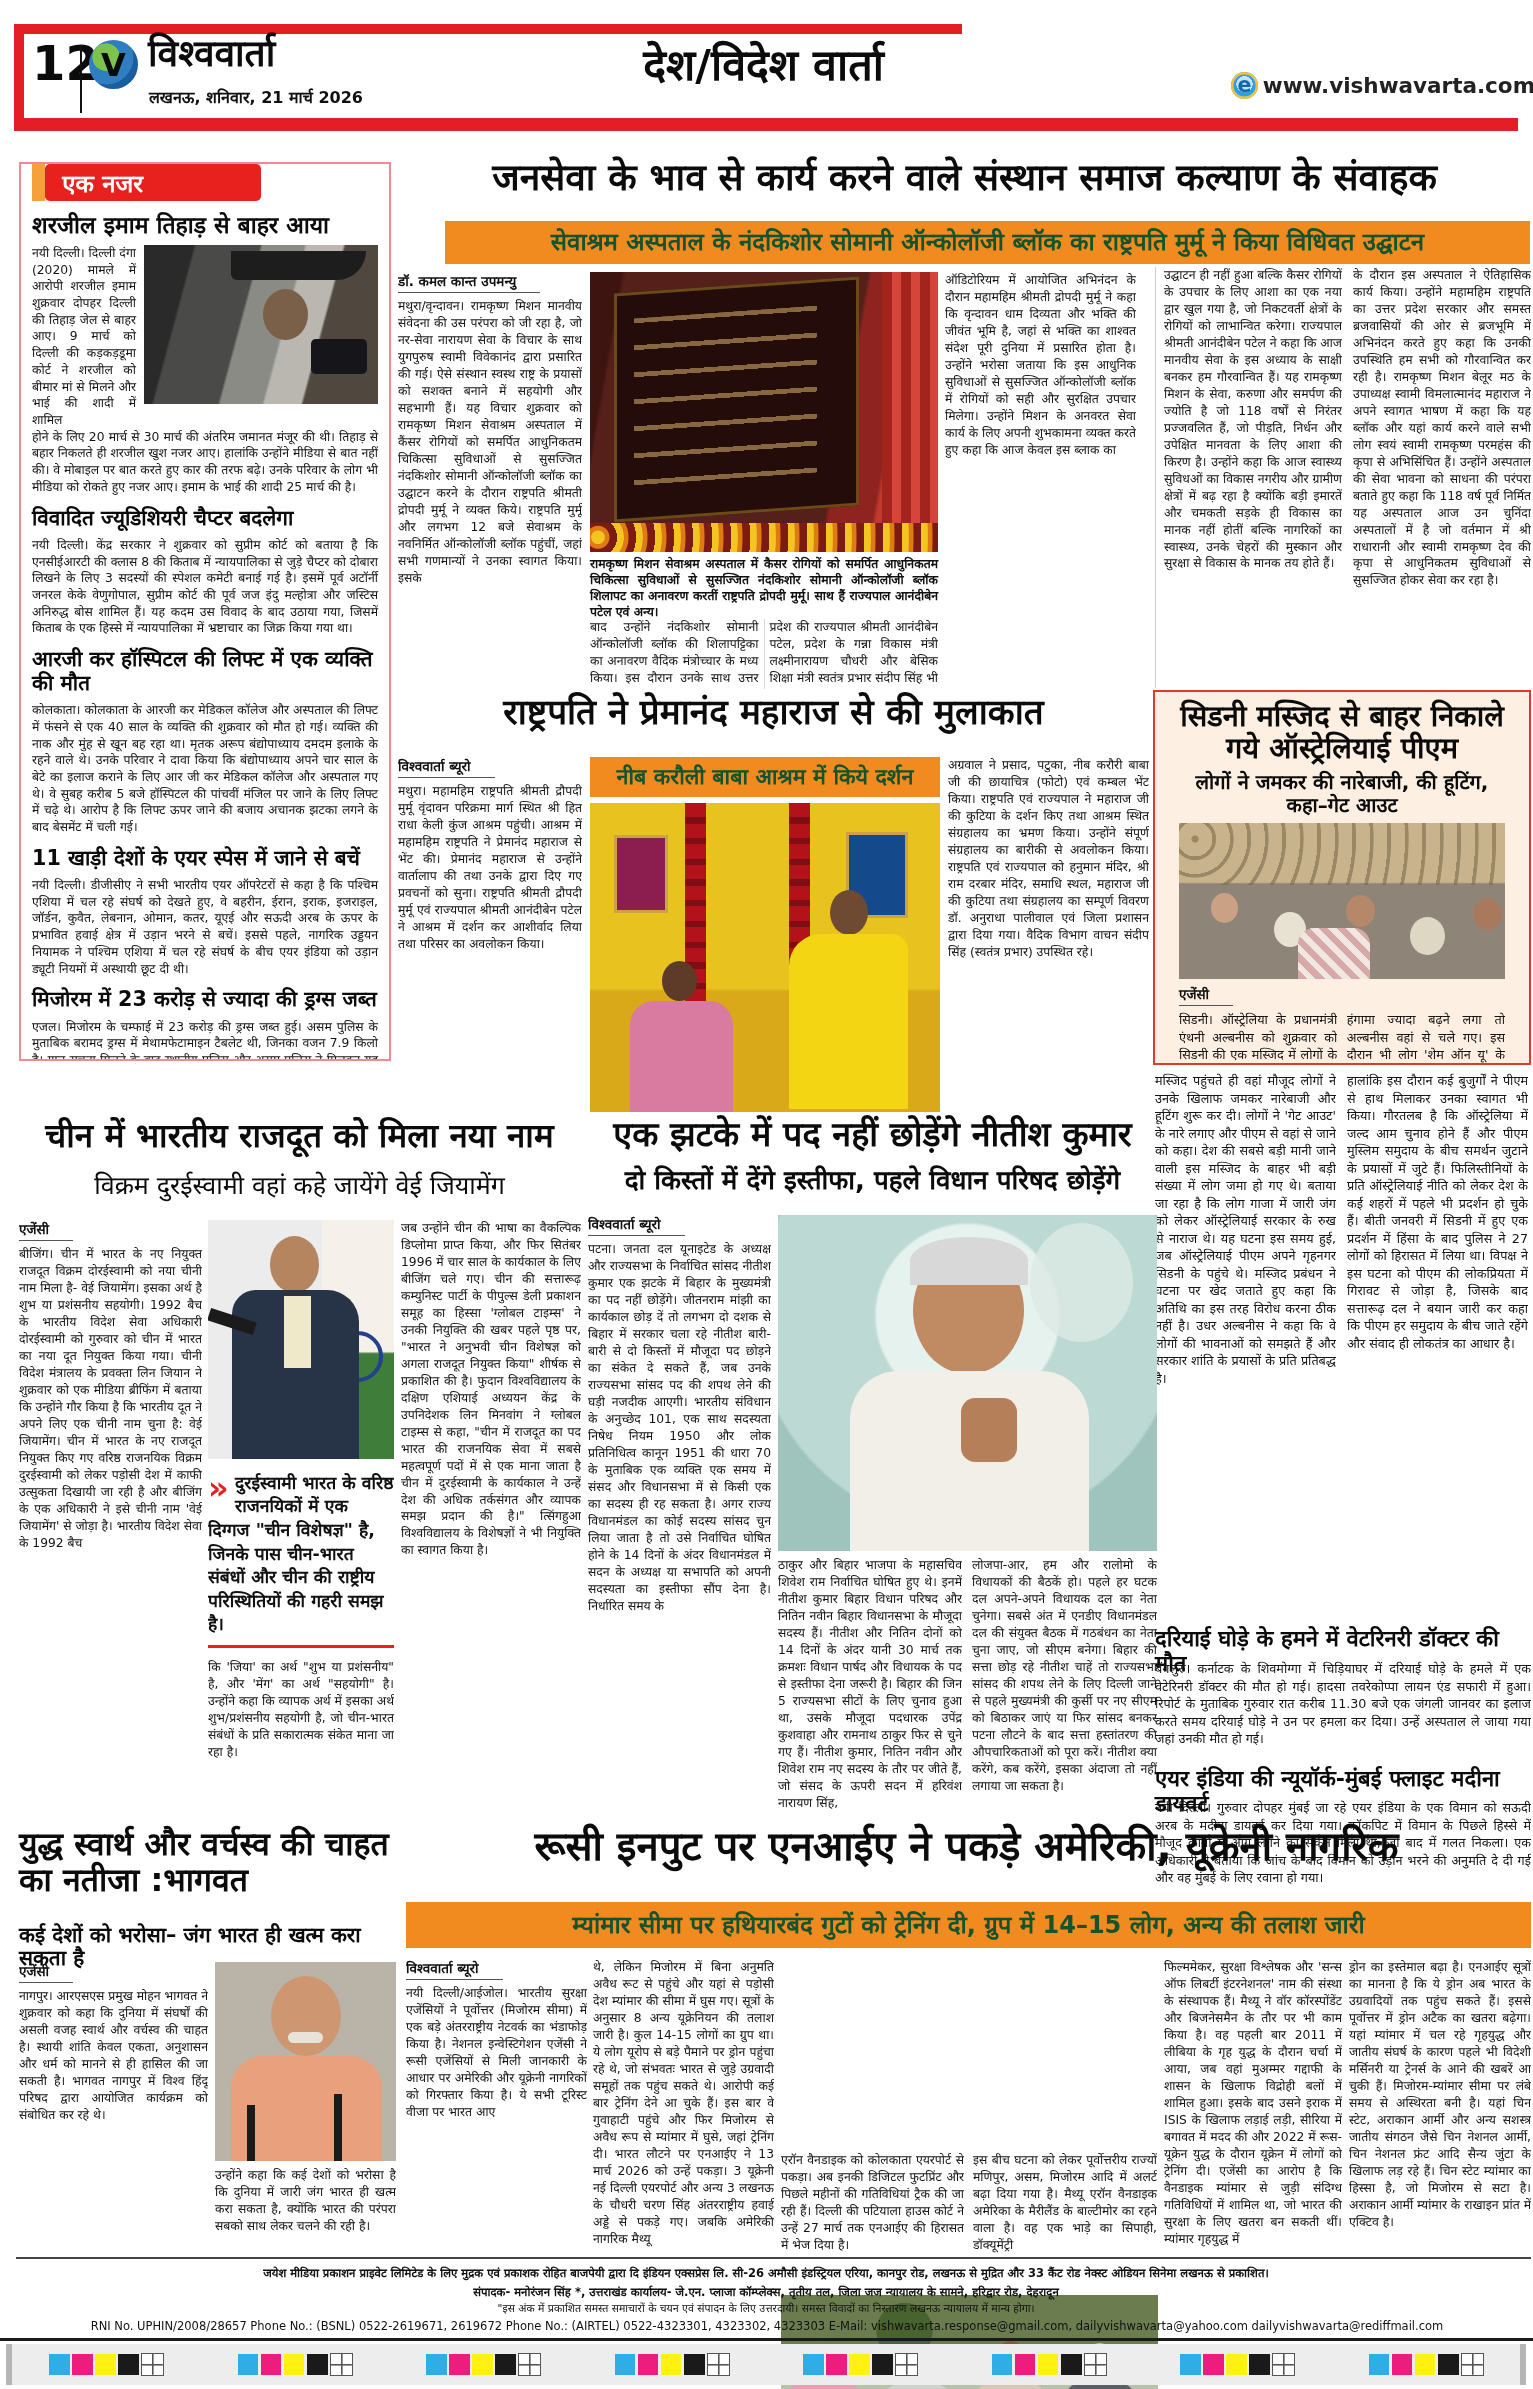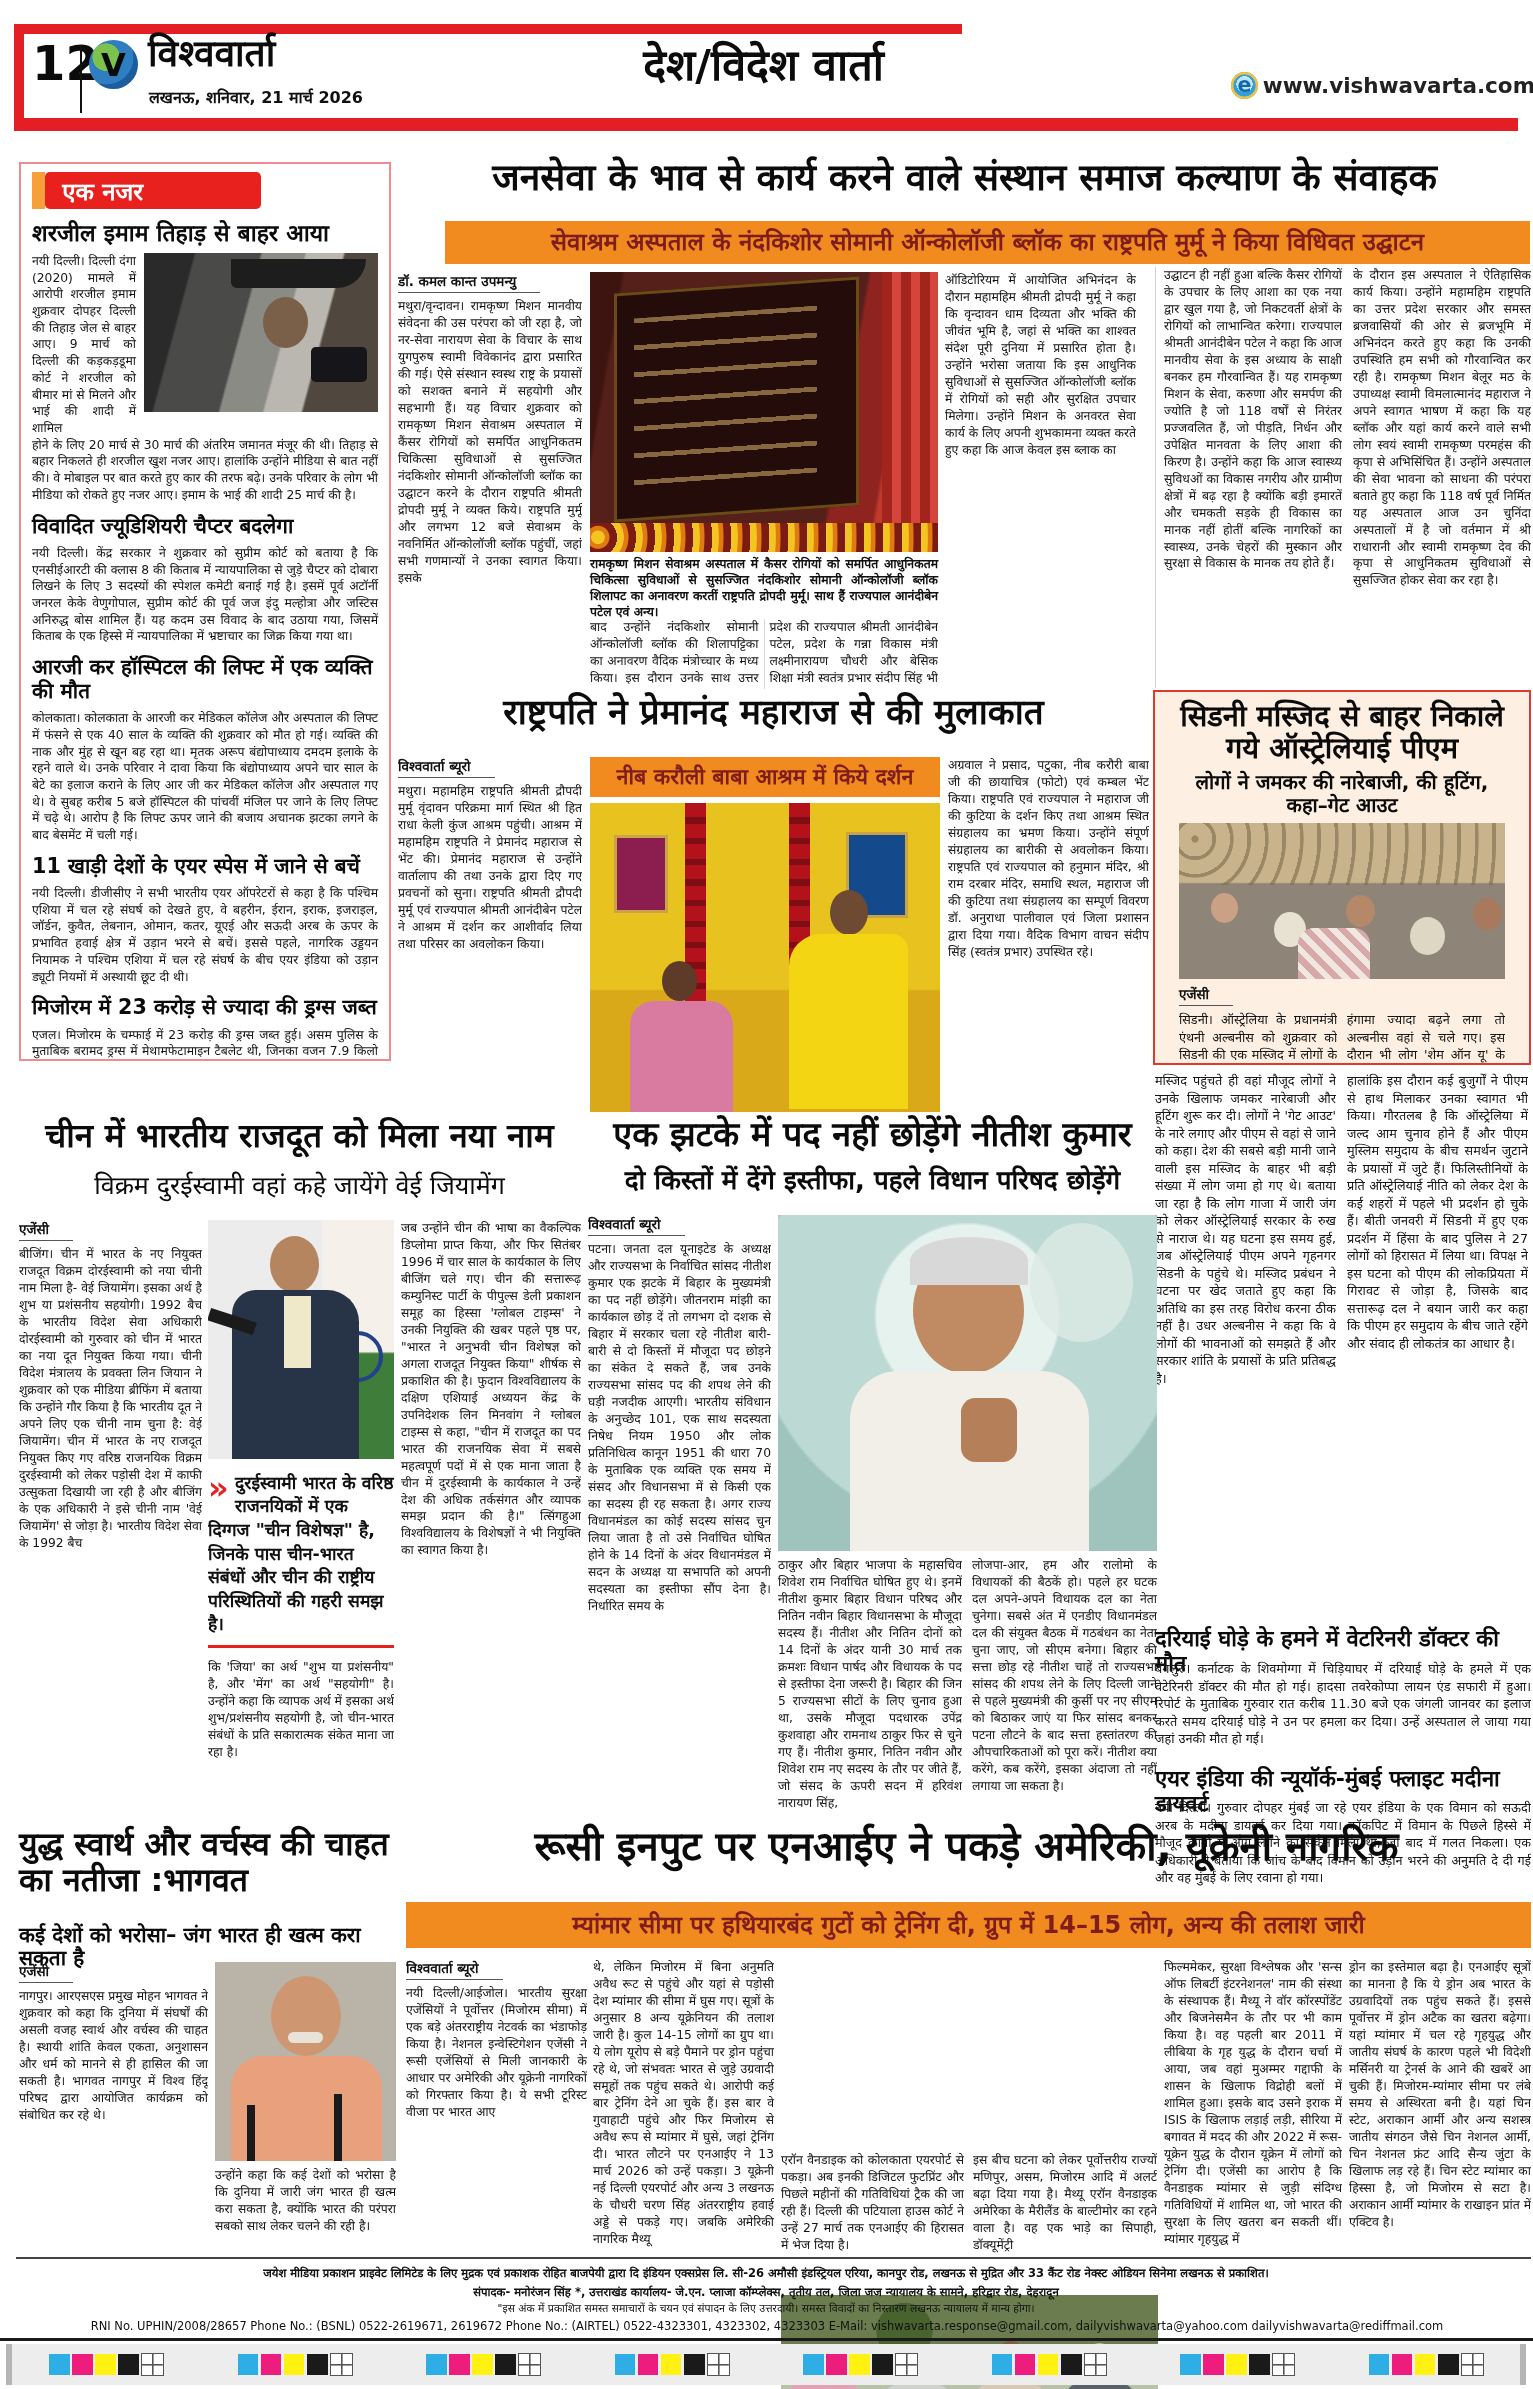--- a/index.html
+++ b/index.html
@@ -5,21 +5,21 @@
   html,body{margin:0;padding:0;background:#fff;}
   #page{position:relative;width:1533px;height:2389px;background:#fff;overflow:hidden;
         font-family:"DejaVu Sans",sans-serif;color:#111;}
   .abs{position:absolute;}
   .hl{font-weight:bold;color:#0b0b0b;line-height:1.12;}
   .center{text-align:center;}
   .body-text{font-size:12.3px;line-height:1.38;text-align:justify;color:#141414;word-break:break-word;overflow:hidden;}
   .byline{font-weight:bold;font-size:13.5px;border-bottom:1.6px solid #555;display:inline-block;
           padding:0 24px 2.4px 0;margin-bottom:4.8px;}
   .cols2{column-count:2;column-gap:11px;column-rule:0.8px solid #d8d8d8;}
-  .orange-band{background:#f28b1f;color:#7f1d1d;font-weight:bold;text-align:center;}
+  .orange-band{background:#f28b1f;color:#14532d;font-weight:bold;text-align:center;}
   .caption{font-weight:bold;font-size:12.3px;line-height:1.3;text-align:justify;}
   .photo{position:relative;overflow:hidden;background:#777;}
   .head{position:absolute;border-radius:50%;}
   .item-title{font-weight:bold;font-size:20.7px;line-height:1.15;margin:11px 0 6.4px 0;color:#0b0b0b;}
   .item-body{font-size:12.3px;line-height:1.36;text-align:justify;color:#141414;}
   .pullquote{font-weight:bold;font-size:17.5px;line-height:1.35;border-bottom:3.2px solid #e8201e;padding-bottom:8px;}
   .quote-mark{color:#e8201e;font-size:32px;font-weight:bold;line-height:1;float:left;margin-right:6.4px;}
   .reg-sq{width:20.7px;height:20.7px;display:inline-block;margin-right:2.4px;}
   .reg-group{display:flex;align-items:center;}
   .reg-outline{width:20.7px;height:20.7px;border:1.6px solid #555;background:
@@ -45,21 +45,21 @@
   <div class="abs" style="left:149px;top:86px;font-size:16px;font-weight:bold;">लखनऊ, शनिवार, 21 मार्च 2026</div>
   <div class="abs hl center" style="left:557px;top:41px;width:413px;font-size:43px;">देश/विदेश वार्ता</div>
 
   <div class="abs" style="left:1231px;top:72px;display:flex;align-items:center;">
     <span style="width:27px;height:27px;border-radius:50%;margin-right:4.8px;display:inline-block;
       background:radial-gradient(circle at 50% 45%, #bfe5f7 0 40%, #2f9fe0 41% 100%);box-shadow:0 0 0 2.4px #f4c13d inset;
       color:#1467a8;font-weight:bold;font-size:20.7px;text-align:center;line-height:27px;">e</span>
     <span style="font-size:21.5px;font-weight:bold;color:#222;">www.vishwavarta.com</span>
   </div>
 
-  <div class="abs" style="left:19px;top:162px;width:372px;height:899px;border:2.4px solid #ef8a93;box-sizing:border-box;padding:8px 11px;overflow:hidden;">
+  <div class="abs" style="left:19px;top:162px;width:372px;height:899px;border:2.4px solid #ef8a93;box-sizing:border-box;padding:0 11px;overflow:hidden;">
     <div style="display:flex;align-items:center;">
       <div style="width:12.7px;height:37px;background:#f6a03c;"></div>
       <div style="width:216px;height:37px;background:#e8201e;border-radius:4.8px;display:flex;align-items:center;">
         <span style="color:#fff;font-weight:bold;font-size:24px;padding-left:17.5px;">एक नजर</span>
       </div>
     </div>
 
     <div class="item-title" style="font-size:23px;">शरजील इमाम तिहाड़ से बाहर आया</div>
     <div style="display:flex;gap:8px;">
       <div class="item-body" style="width:108px;">नयी दिल्ली। दिल्ली दंगा (2020) मामले में आरोपी शरजील इमाम शुक्रवार दोपहर दिल्ली की तिहाड़ जेल से बाहर आए। 9 मार्च को दिल्ली की कड़कड़डूमा कोर्ट ने शरजील को बीमार मां से मिलने और भाई की शादी में शामिल</div>

